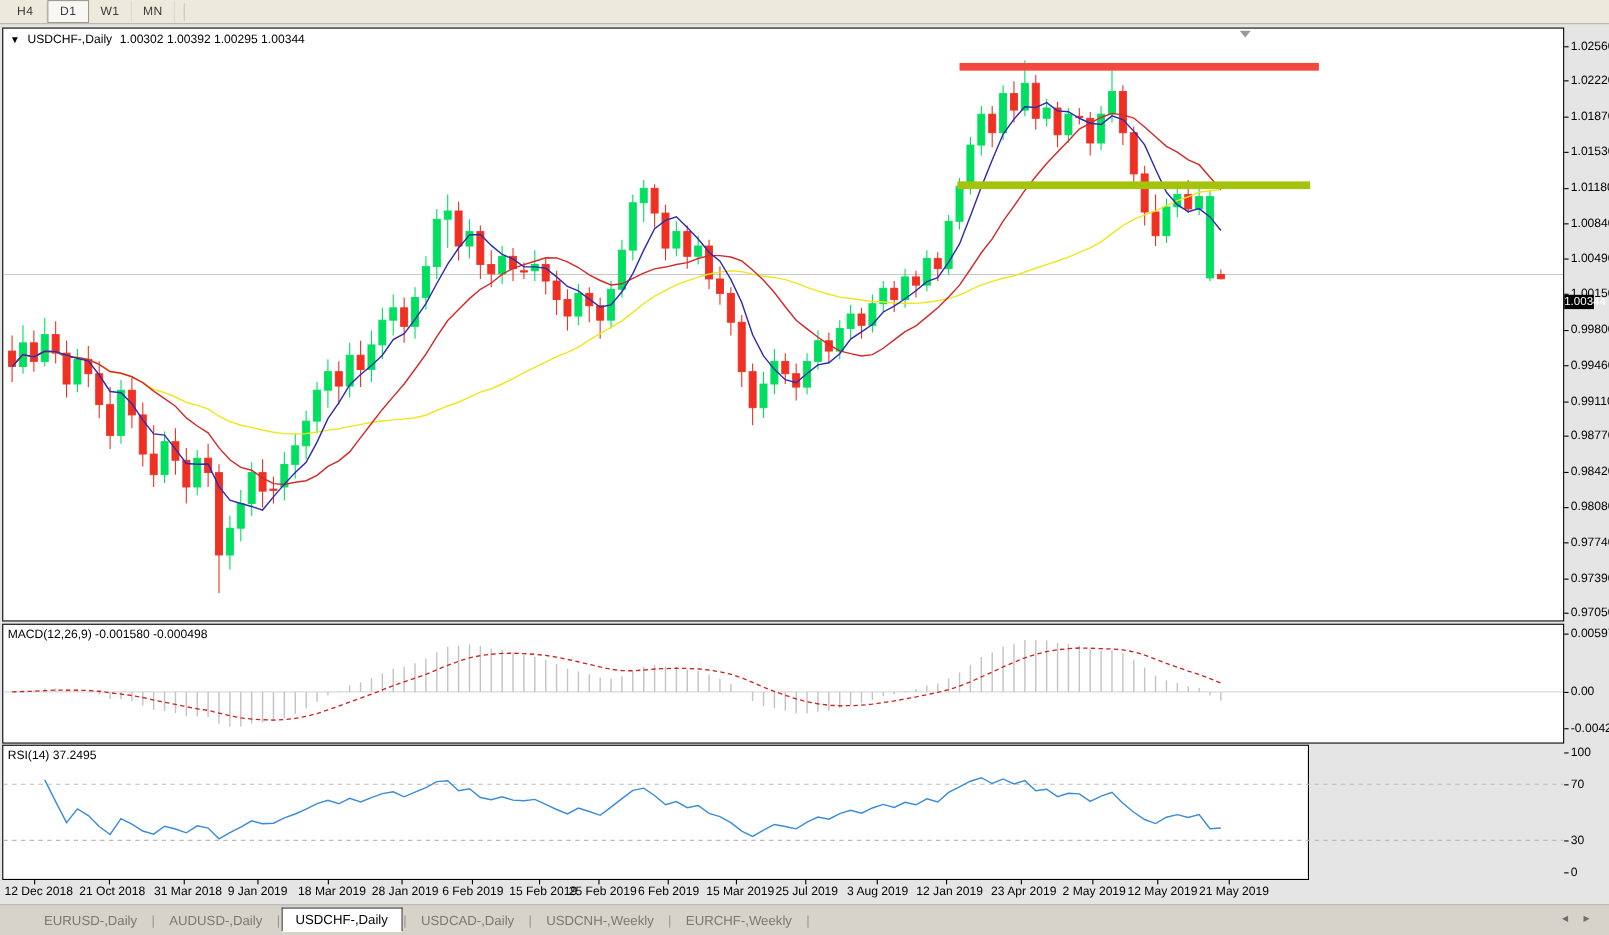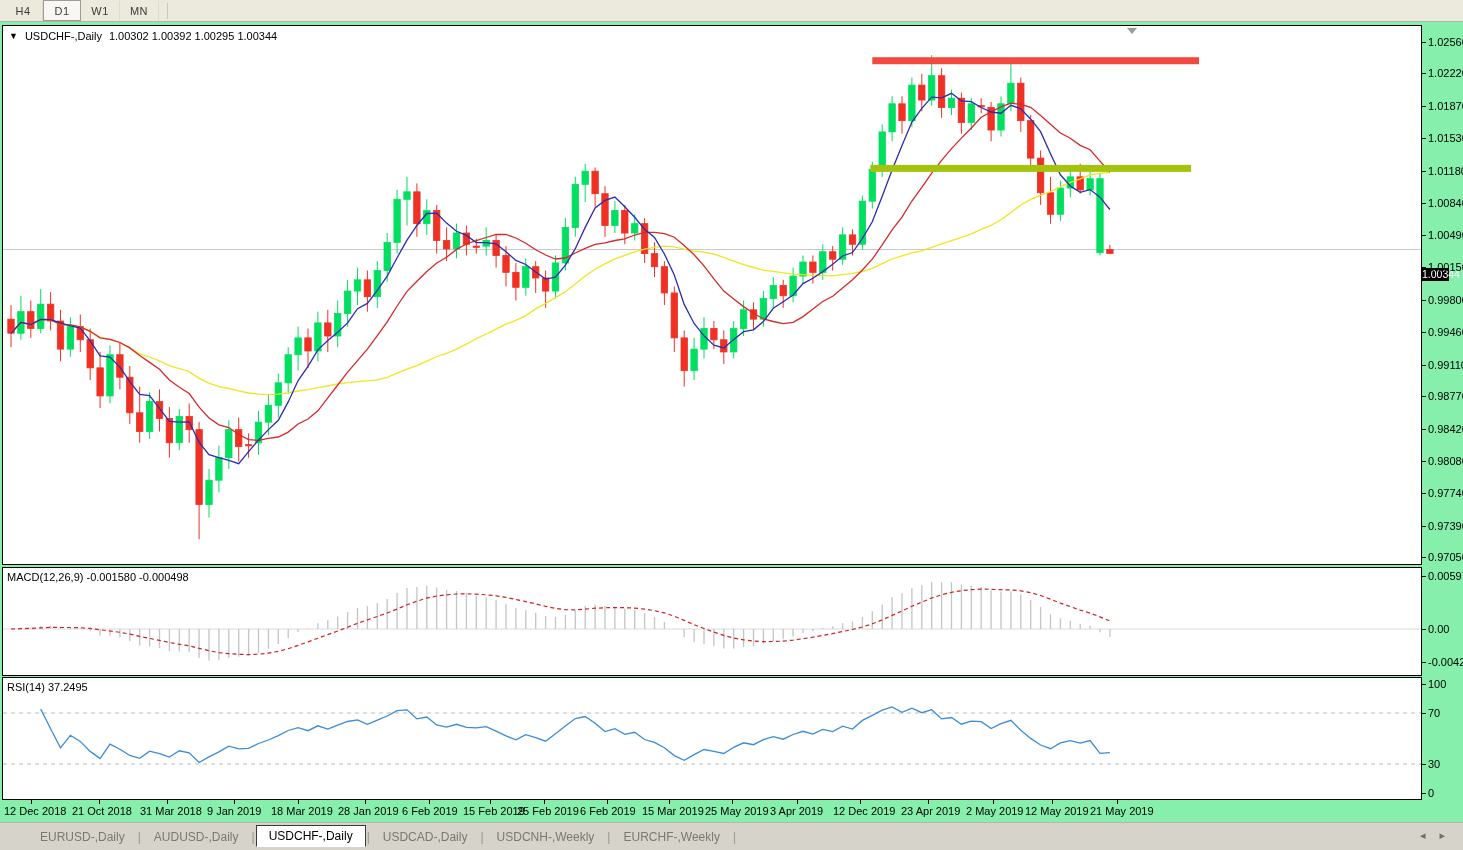--- a/index.html
+++ b/index.html
@@ -1,32 +1,32 @@
 <!DOCTYPE html>
 <html><head>
 <meta charset="utf-8">
 <style>
   html,body{margin:0;padding:0;background:#fff;}
   body{width:1463px;height:850px;position:relative;overflow:hidden;
        font-family:"Liberation Sans","DejaVu Sans",sans-serif;-webkit-font-smoothing:none;}
-  #app{position:absolute;inset:0;background:#86efac;}
+  #app{position:absolute;inset:0;background:#e5e5e5;}
 
   
   .toolbar{position:absolute;left:0;top:0;width:1463px;height:22px;background:#ECE9DD;
            border-bottom:1px solid #B5B2A8;display:flex;align-items:center;padding-left:4px;box-sizing:border-box;}
   .tfbtn{height:19px;min-width:38px;display:inline-flex;align-items:center;justify-content:center;
          font-size:11px;color:#3a3a3a;border-right:1px solid #DDDAD2;cursor:default;letter-spacing:.5px;}
   .tfbtn.active{background:#F8F7F3;border:1px solid #9E9B90;min-width:36px;}
   .tb-sep{width:1px;height:16px;background:#C9C6BD;margin-left:8px;}
 
   
   .panel{position:absolute;left:2px;background:#fff;border:1px solid #000;box-sizing:border-box;}
   #panel-main{top:25px;width:1420px;height:540px;}
   #panel-macd{top:567px;width:1420px;height:109px;}
-  #panel-rsi{top:677px;width:1420px;height:123px;}
+  #panel-rsi{top:677px;width:1188px;height:123px;}
   .panel svg{position:absolute;left:0;top:0;}
 
   .chart-title{position:absolute;left:6px;top:4px;font-size:11px;color:#000;display:flex;gap:7px;align-items:center;}
   .chart-title .tri{font-size:9px;color:#000;cursor:pointer;}
   .ind-label{position:absolute;left:4px;top:3px;font-size:11px;color:#000;}
 
   
   #axis-col{position:absolute;left:1422px;top:0;width:41px;height:850px;}
   .axlbl{position:absolute;left:6px;font-size:11px;color:#000;white-space:nowrap;}
   .axtick{position:absolute;left:0;width:4px;height:1px;background:#000;}
@@ -500,25 +500,25 @@
       <div class="dlbl" style="left: 402px;">6 Feb 2019</div>
       <div class="dtick" style="left: 490px;"></div>
       <div class="dlbl" style="left: 463px;">15 Feb 2019</div>
       <div class="dtick" style="left: 544px;"></div>
       <div class="dlbl" style="left: 517px;">25 Feb 2019</div>
       <div class="dtick" style="left: 607px;"></div>
       <div class="dlbl" style="left: 580px;">6 Feb 2019</div>
       <div class="dtick" style="left: 669px;"></div>
       <div class="dlbl" style="left: 642px;">15 Mar 2019</div>
       <div class="dtick" style="left: 732px;"></div>
-      <div class="dlbl" style="left: 705px;">25 May 2019</div>
+      <div class="dlbl" style="left: 705px;">25 Jul 2019</div>
       <div class="dtick" style="left: 797px;"></div>
-      <div class="dlbl" style="left: 770px;">3 Apr 2019</div>
+      <div class="dlbl" style="left: 770px;">3 Aug 2019</div>
       <div class="dtick" style="left: 860px;"></div>
-      <div class="dlbl" style="left: 833px;">12 Dec 2019</div>
+      <div class="dlbl" style="left: 833px;">12 Jan 2019</div>
       <div class="dtick" style="left: 928px;"></div>
       <div class="dlbl" style="left: 901px;">23 Apr 2019</div>
       <div class="dtick" style="left: 993px;"></div>
       <div class="dlbl" style="left: 966px;">2 May 2019</div>
       <div class="dtick" style="left: 1052px;"></div>
       <div class="dlbl" style="left: 1025px;">12 May 2019</div>
       <div class="dtick" style="left: 1117px;"></div>
       <div class="dlbl" style="left: 1090px;">21 May 2019</div>
     </div>
 

